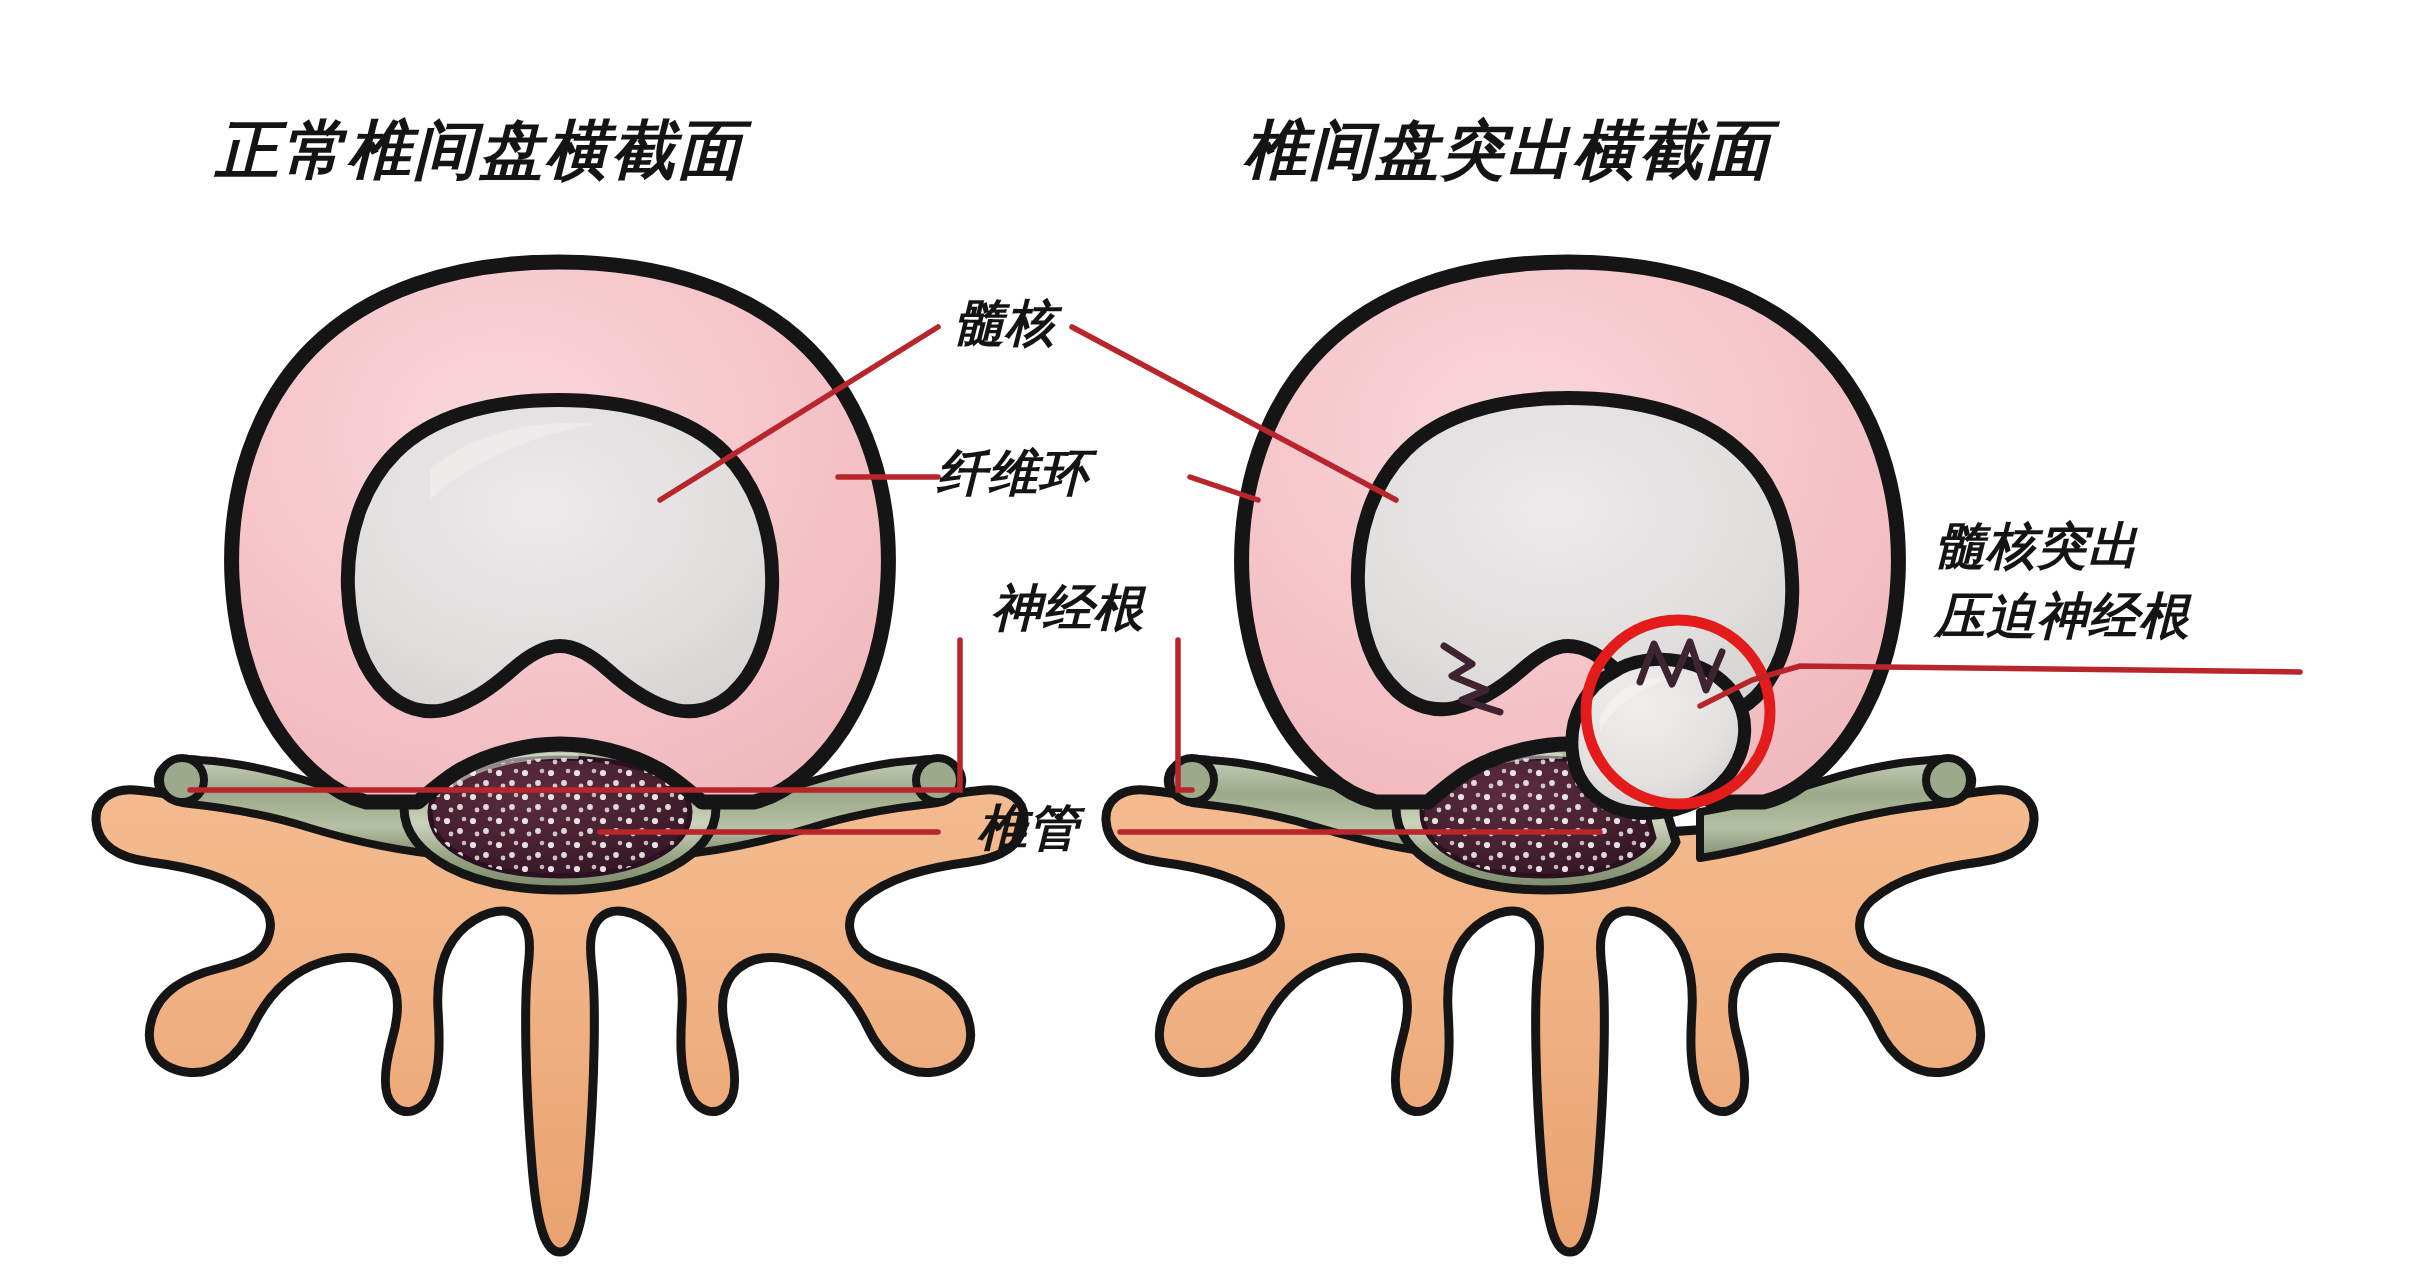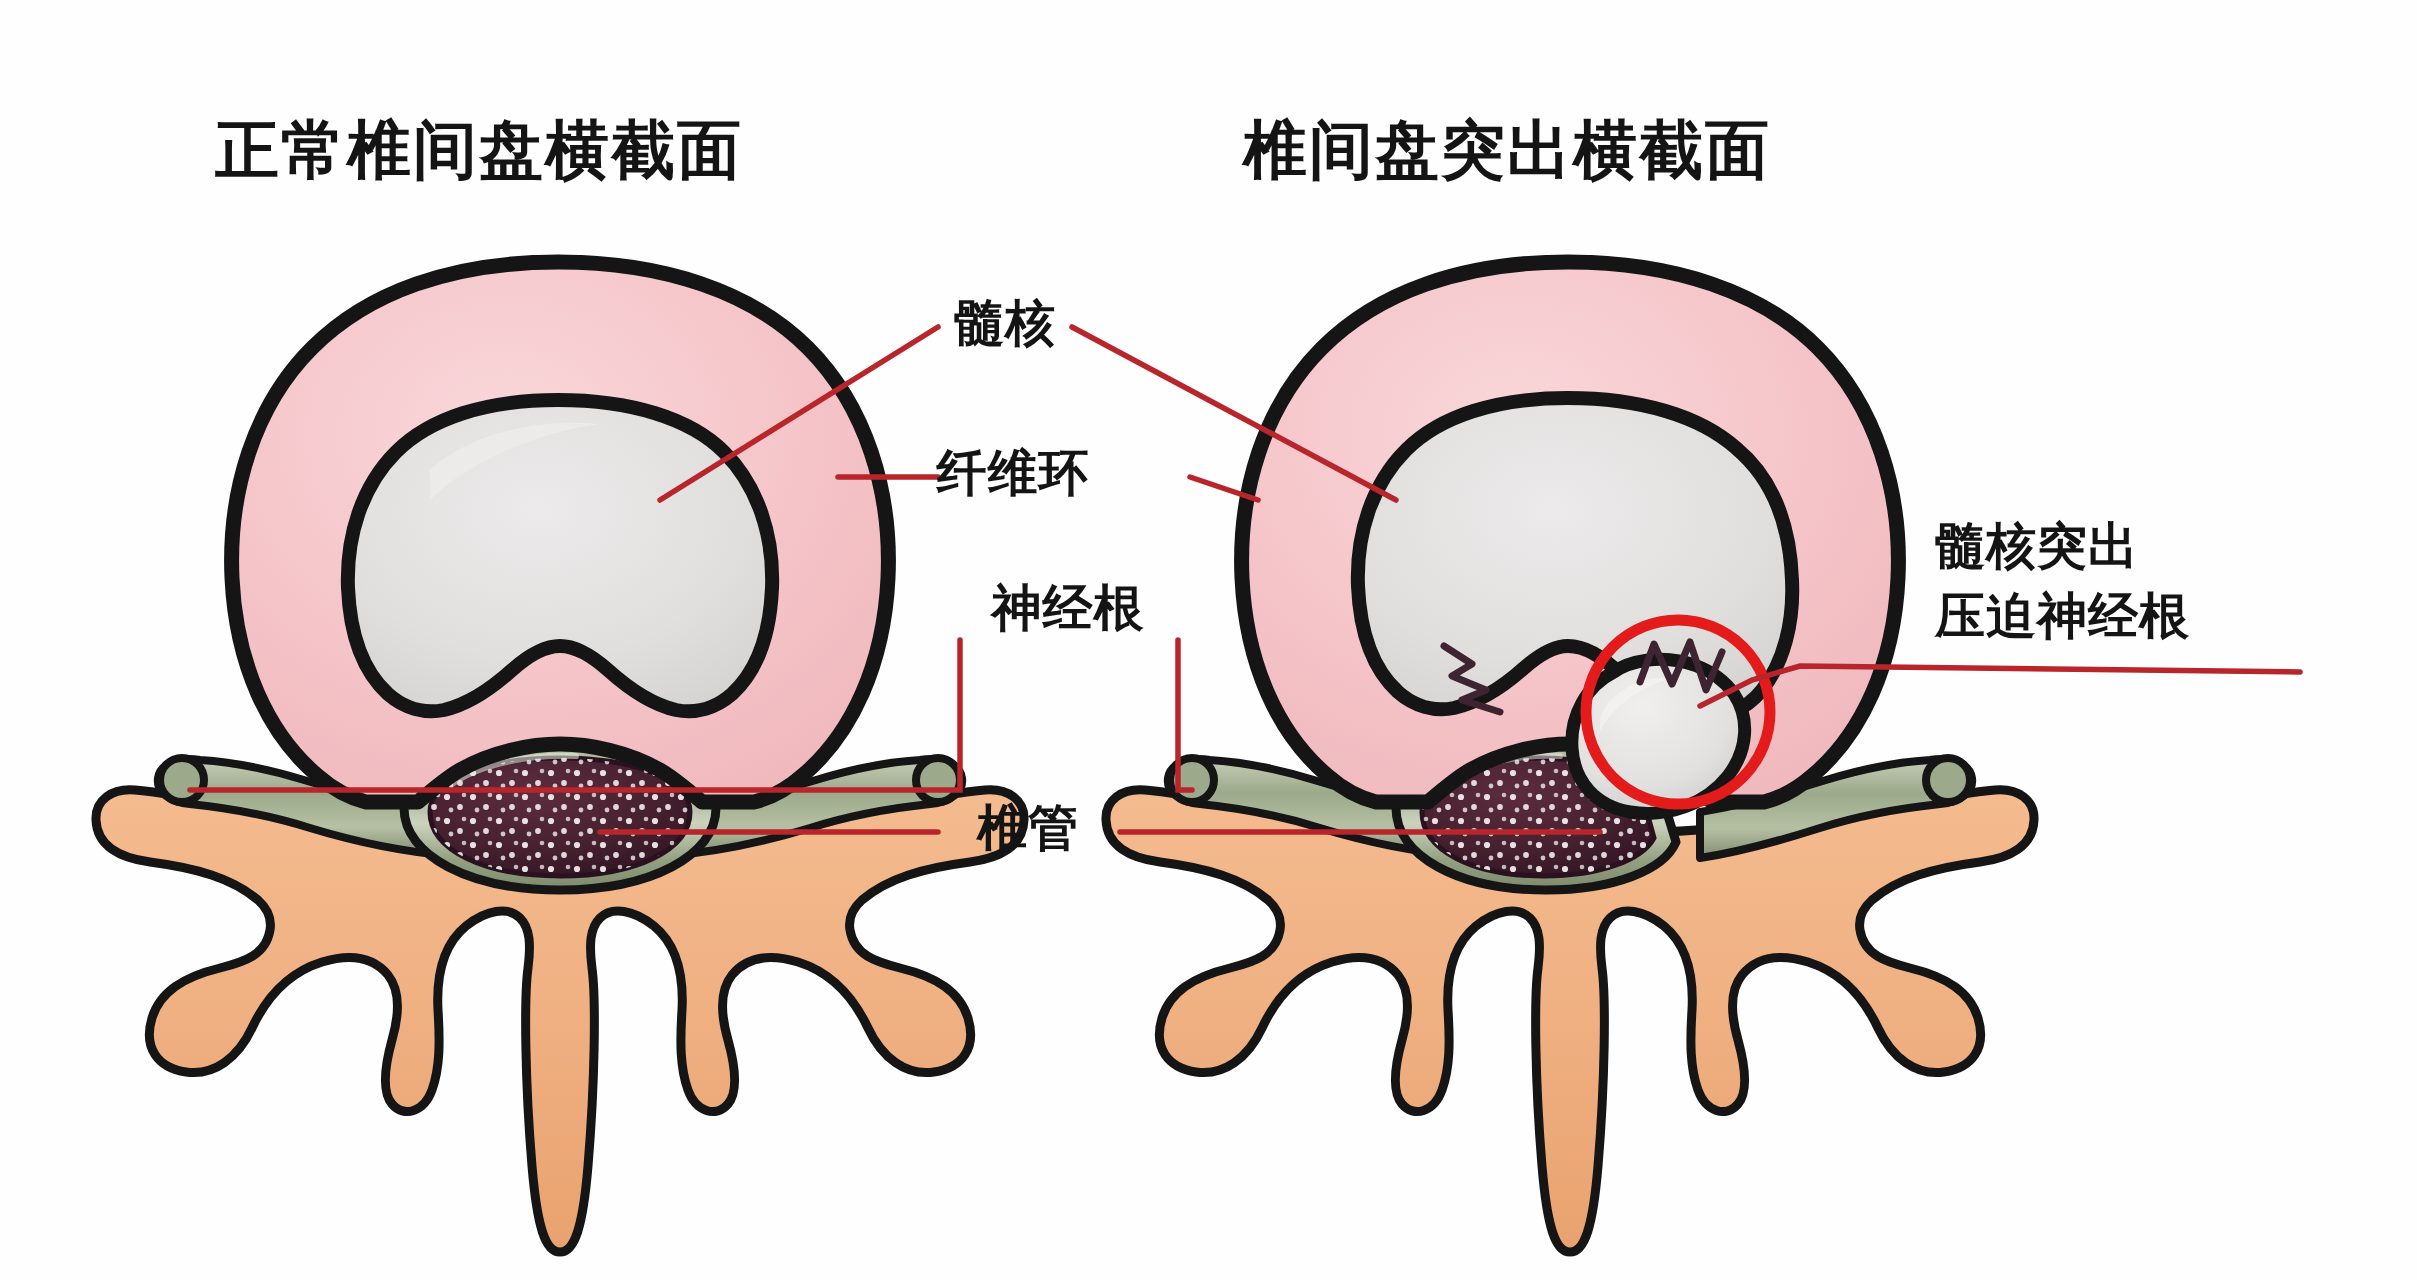--- a/index.html
+++ b/index.html
@@ -12,20 +12,21 @@
     height: 1280px;
     overflow: hidden;
     font-family: "Liberation Sans", "DejaVu Sans", sans-serif;
     position: relative;
   }
   #stage {
     position: relative;
     width: 2417px;
     height: 1280px;
     background: #fefefe;
+    font-style: italic;
   }
   svg.figure {
     position: absolute;
     left: 0;
     top: 0;
     width: 2417px;
     height: 1280px;
   }
   .label-text {
     font-family: "Liberation Sans", "DejaVu Sans", sans-serif;

